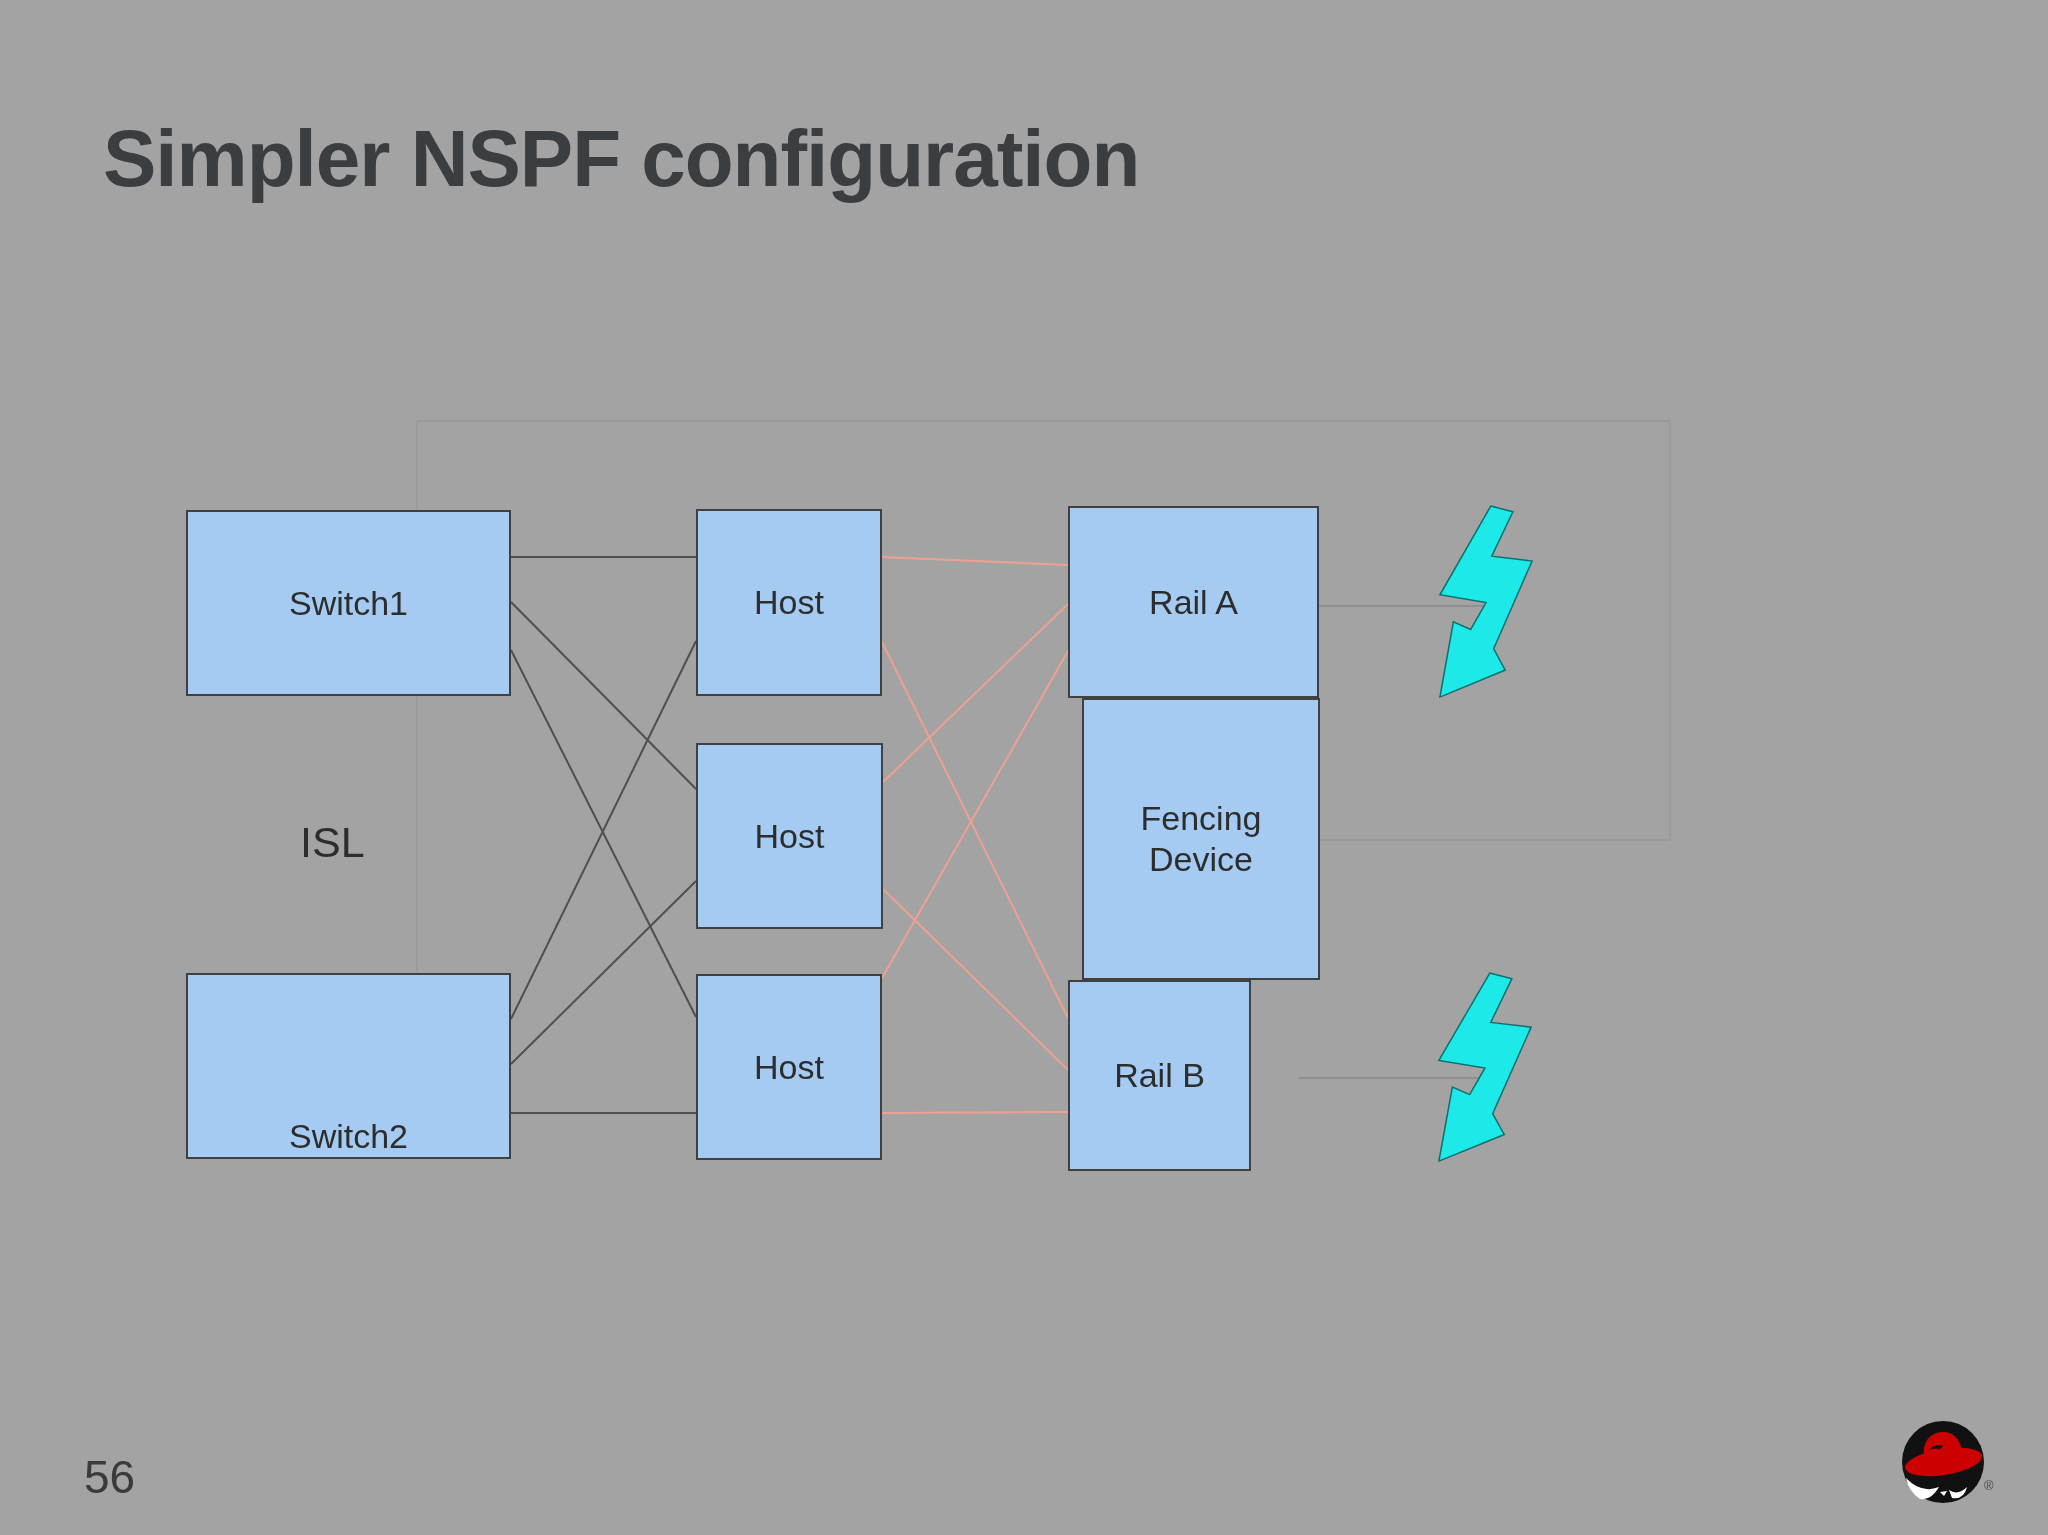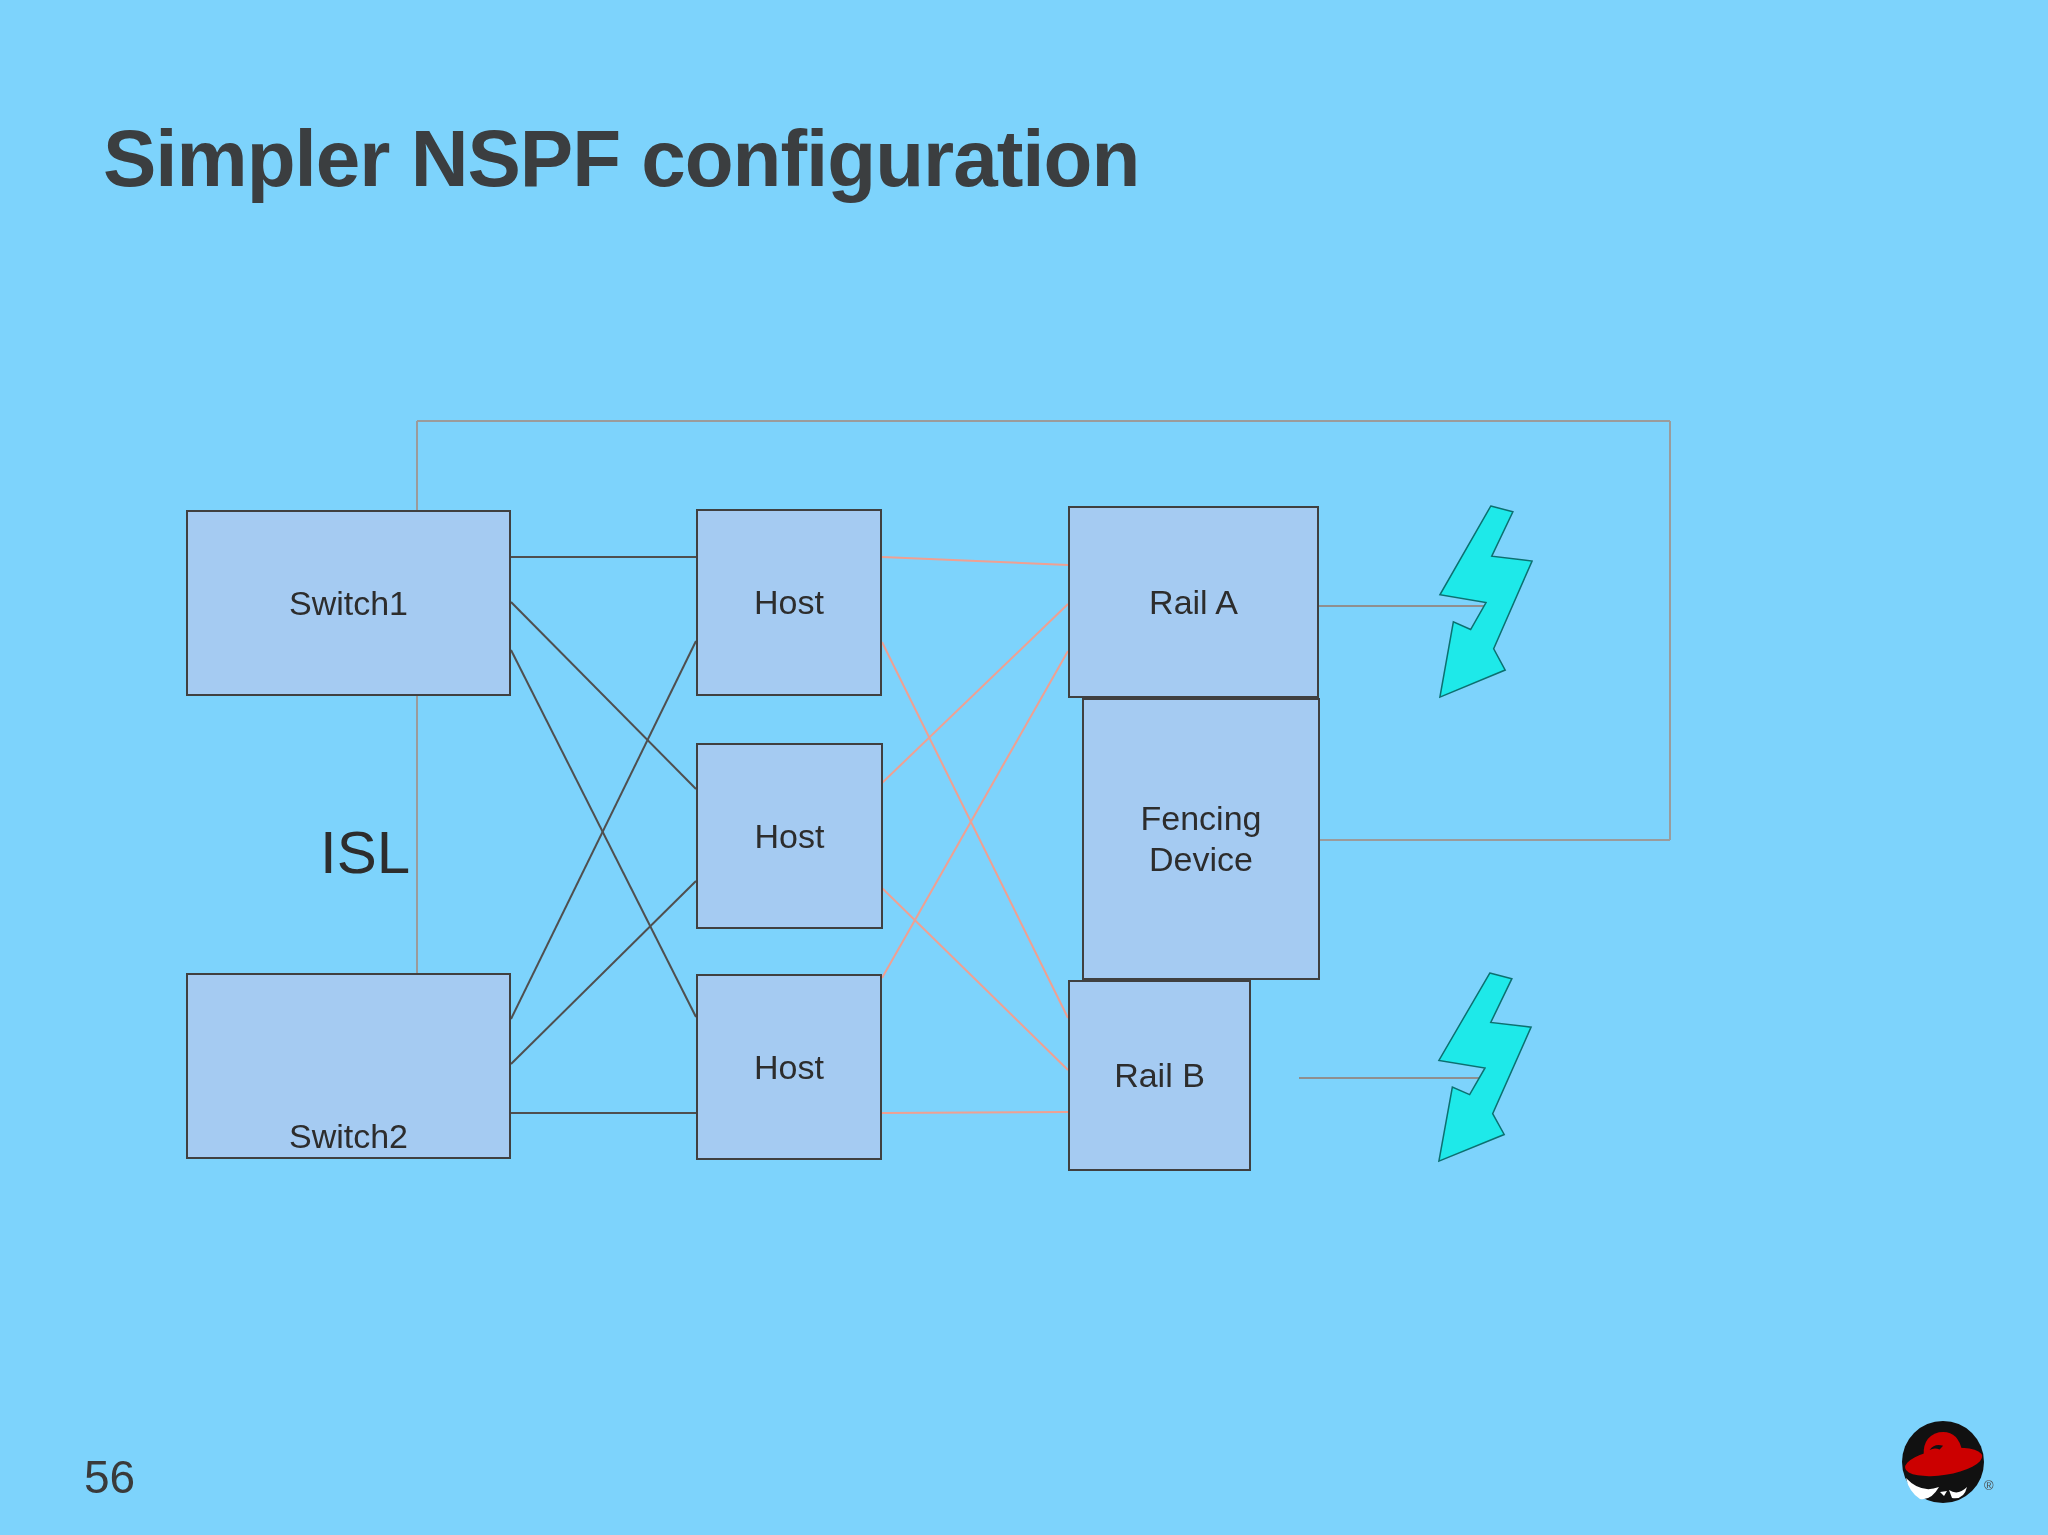--- a/index.html
+++ b/index.html
@@ -1,34 +1,34 @@
 <!DOCTYPE html>
 <html><head>
 <meta charset="utf-8">
 <style>
   html,body{margin:0;padding:0;background:#fff;}
   .slide{
-    position:relative;width:2048px;height:1535px;background:#7dd3fc;overflow:hidden;
+    position:relative;width:2048px;height:1535px;background:#a3a3a3;overflow:hidden;
     font-family:"Liberation Sans","DejaVu Sans",sans-serif;
   }
   .title{
     position:absolute;left:103px;top:119px;margin:0;
     font-size:80px;font-weight:bold;color:#3b3e40;line-height:1;letter-spacing:-1px;
   }
   .diagram{position:absolute;left:0;top:0;width:2048px;height:1535px;}
   .edges-svg{position:absolute;left:0;top:0;pointer-events:none;}
   .node{
     position:absolute;box-sizing:border-box;
     background:#a5cbf2;border:2px solid #404040;
     display:flex;flex-direction:column;align-items:center;justify-content:center;
     font-size:34px;color:#2d2d2d;text-align:center;line-height:1.2;
   }
   .isl-label{
-    position:absolute;left:300px;top:818px;width:130px;text-align:center;
-    font-size:60px;color:#2d2d2d;
+    position:absolute;left:300px;top:818px;width:130px;
+    font-size:43px;color:#2d2d2d;
   }
   .page-number{
     position:absolute;left:84px;top:1450px;font-size:46px;color:#3a3a3a;
   }
   .redhat-logo{position:absolute;left:1893px;top:1418px;width:100px;height:90px;}
   .registered-mark{
     position:absolute;left:1984px;top:1478px;font-size:13px;color:#4a4a4a;
   }
 </style>
 </head>

